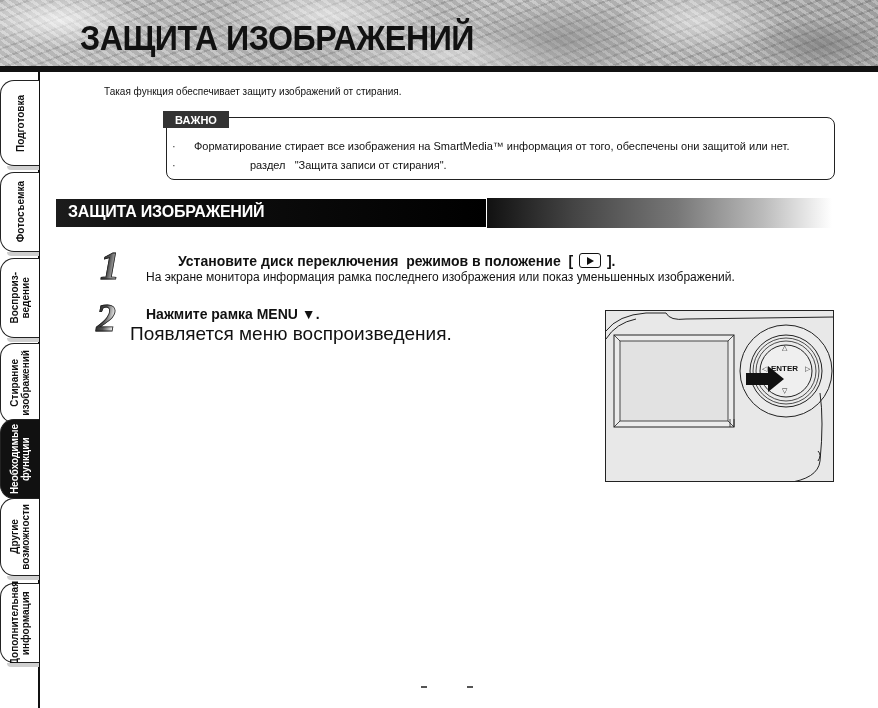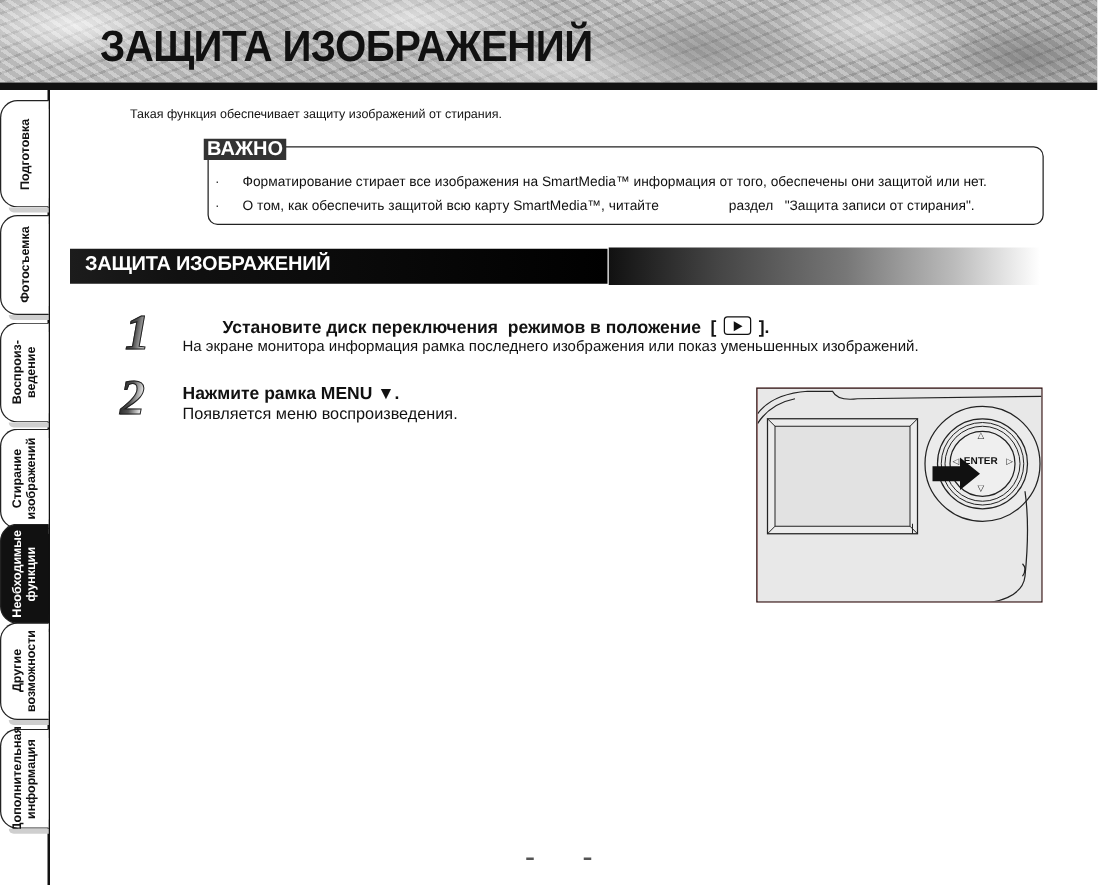--- a/index.html
+++ b/index.html
@@ -52,21 +52,21 @@
   
   .intro { position: absolute; left: 104px; top: 86px; font-size: 10px; color: #111; }
 
   
   .important-box {
     position: absolute; left: 166px; top: 117px; width: 669px; height: 63px;
     border: 1.2px solid #222; border-radius: 8px;
   }
   .important-tag {
     position: absolute; left: 163px; top: 111px; height: 17px; width: 66px;
-    background: #333; color: #fff; font-size: 16px; font-weight: bold;
+    background: #333; color: #fff; font-size: 11px; font-weight: bold;
     display: flex; align-items: center; justify-content: center;
   }
   .important-list { position: absolute; left: 172px; top: 137px; font-size: 11px; line-height: 19px; color: #111; }
   .important-list li { list-style: none; display: flex; }
   .important-list .bullet { width: 22px; color: #333; }
   .gap { display: inline-block; width: 56px; }
 
   
   .section-bar {
     position: absolute; left: 56px; top: 199px; width: 430px; height: 28px;
@@ -145,41 +145,40 @@
 
 <div class="important-box"></div>
 <div class="important-tag">ВАЖНО</div>
 <ul class="important-list">
   <li>
     <span class="bullet">·</span>
     <span>Форматирование стирает все изображения на SmartMedia™ информация от того, обеспечены они защитой или нет.</span>
   </li>
   <li>
     <span class="bullet">·</span>
-    <span>О том, как обеспечить защитой всю карту SmartMedia™, читайте</span>
     <span class="gap"></span>
     <span style="white-space:pre;">раздел   "Защита записи от стирания".</span>
   </li>
 </ul>
 
 <div class="section-bar"></div>
 <div class="section-title">ЗАЩИТА ИЗОБРАЖЕНИЙ</div>
 <div class="section-gradient"></div>
 
 <div class="step-num" style="left:100px;top:246px;">1</div>
 <div class="step-title" style="left:146px;top:253px;">
   <span style="white-space:pre;margin-left:32px;">Установите диск переключения  режимов в положение  [</span>
   <span class="play-box"></span>
   <span>].</span>
 </div>
 <div class="step-desc" style="left:146px;top:270px;">На экране монитора информация рамка последнего изображения или показ уменьшенных изображений.</div>
 
 <div class="step-num" style="left:96px;top:298px;">2</div>
 <div class="step-title" style="left:146px;top:306px;">Нажмите рамка MENU ▼.</div>
-<div class="step-desc" style="left:146px;top:323px;font-size:13px;">Появляется меню воспроизведения.</div>
+<div class="step-desc" style="left:130px;top:323px;font-size:19px;">Появляется меню воспроизведения.</div>
 
 <div class="camera">
   <svg width="229" height="172" viewBox="0 0 229 172">
     <rect x="0" y="0" width="229" height="172" fill="#e8e8e8"></rect>
 
     <path d="M0 20 Q 12 4 40 2 L 60 2 Q 64 10 80 8 L 229 6" fill="none" stroke="#222" stroke-width="1"></path>
     <path d="M0 28 Q 10 12 30 8" fill="none" stroke="#222" stroke-width="1"></path>
 
     <rect x="8" y="24" width="120" height="92" fill="#ececec" stroke="#222" stroke-width="1"></rect>
     <rect x="14" y="30" width="108" height="80" fill="#e2e2e2" stroke="#222" stroke-width="0.8"></rect>

